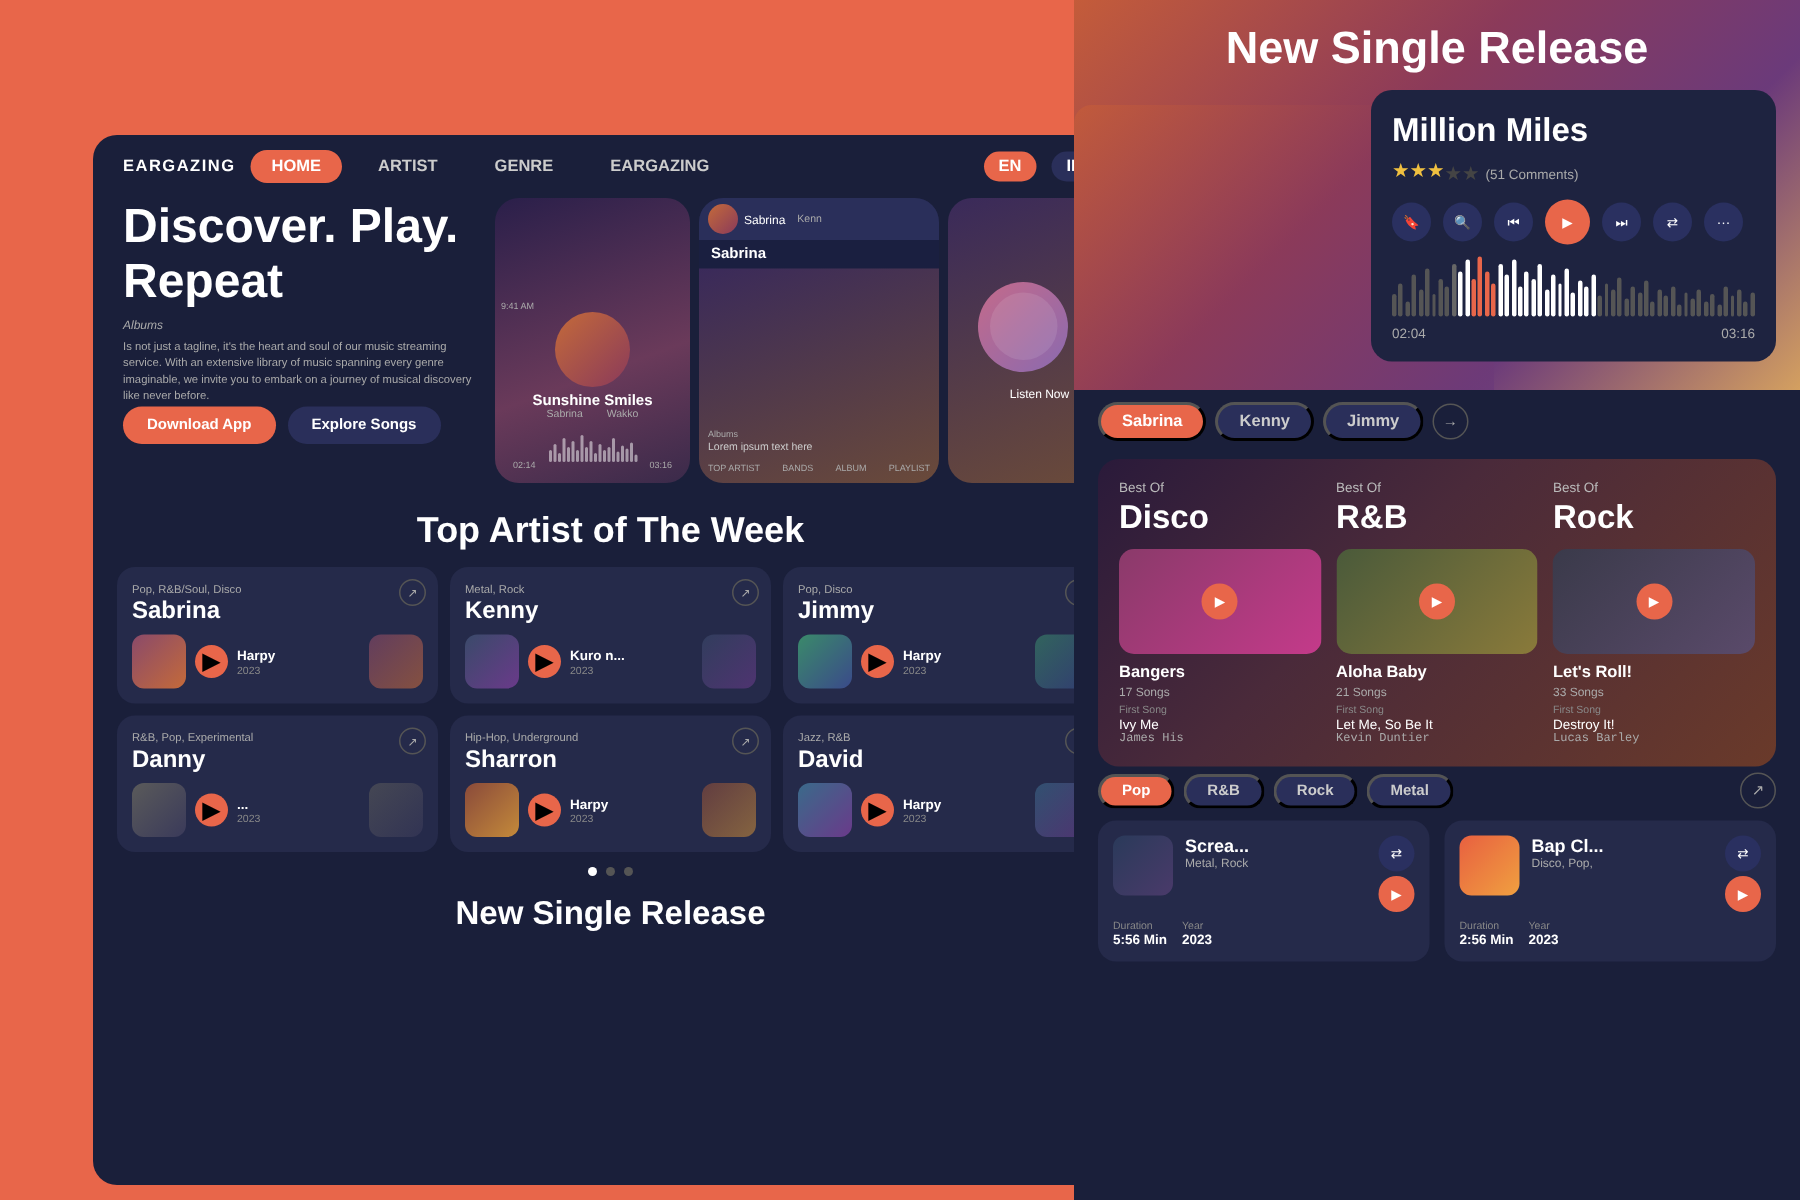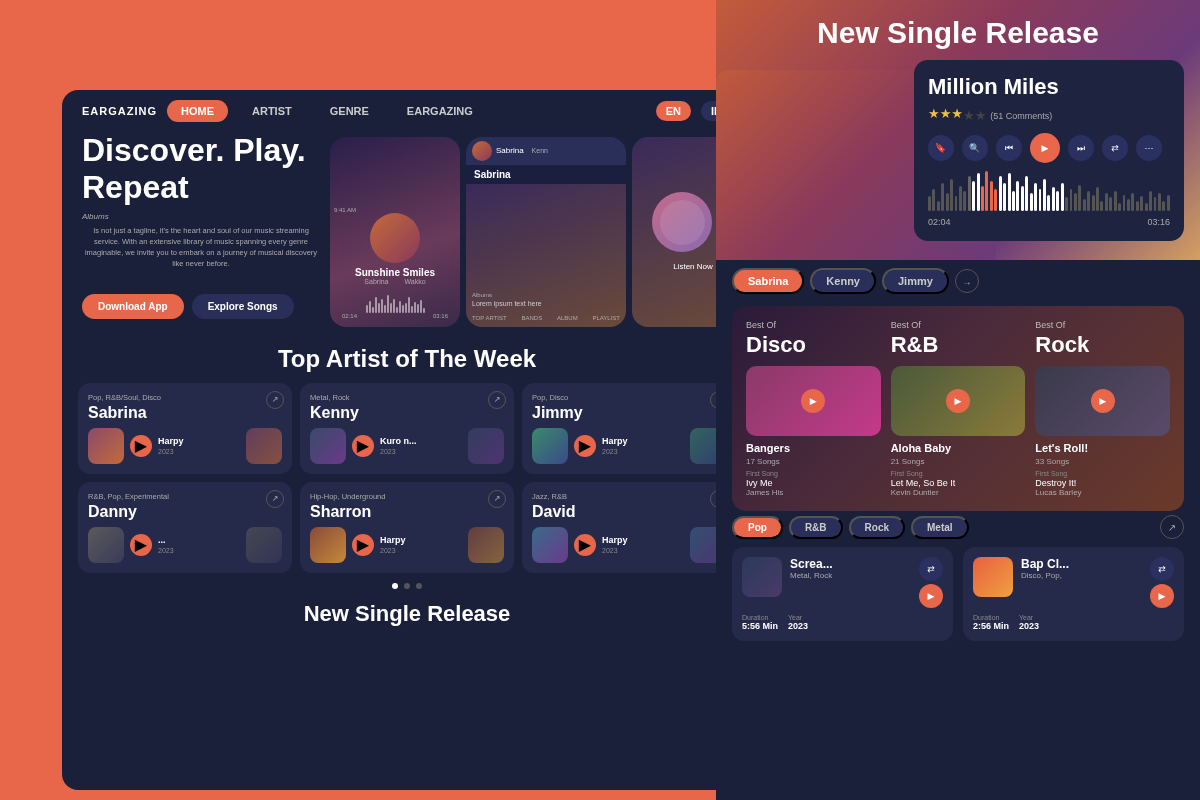--- a/index.html
+++ b/index.html
@@ -473,20 +473,21 @@
       margin-bottom: 1px;
     }
     .best-of-song {
       font-size: 9px;
       color: white;
       font-weight: 500;
     }
     .best-of-artist {
       font-size: 8px;
       color: #aaa;
+      font-family: Liberation Mono, monospace;
     }
 
     
     .fav-title {
       font-size: 26px;
       font-weight: 800;
       color: white;
       padding: 10px 16px 6px;
     }
     .fav-filters {
@@ -647,21 +648,21 @@
     <button class="nav-btn inactive">EARGAZING</button>
     <div class="nav-spacer"></div>
     <button class="lang-btn lang-en">EN</button>
     <button class="lang-btn lang-id">ID</button>
   </div>
 
   <div style="display:flex; padding: 0 20px 4px; gap: 10px;">
     <div style="flex:1;">
       <div class="hero-title">Discover. Play. Repeat</div>
       <div style="font-size:8px; color:#aaa; font-style:italic; margin-bottom:4px;">Albums</div>
-      <div style="font-size:7.5px; color:#aaa; line-height:1.5; max-width:280px; margin-bottom:24px;text-align:center;">Is not just a tagline, it's the heart and soul of our music streaming service. With an extensive library of music spanning every genre imaginable, we invite you to embark on a journey of musical discovery like never before.</div>
+      <div style="font-size:7.5px; color:#aaa; line-height:1.5; max-width:280px; margin-bottom:1px;">Is not just a tagline, it's the heart and soul of our music streaming service. With an extensive library of music spanning every genre imaginable, we invite you to embark on a journey of musical discovery like never before.</div>
       <div class="hero-buttons">
         <button class="btn-download">Download App</button>
         <button class="btn-explore">Explore Songs</button>
       </div>
     </div>
 
     <div style="display:flex; gap:6px; align-items:flex-end;">
 
       <div class="phone-mockup phone-left">
         <div class="phone-left-content">

